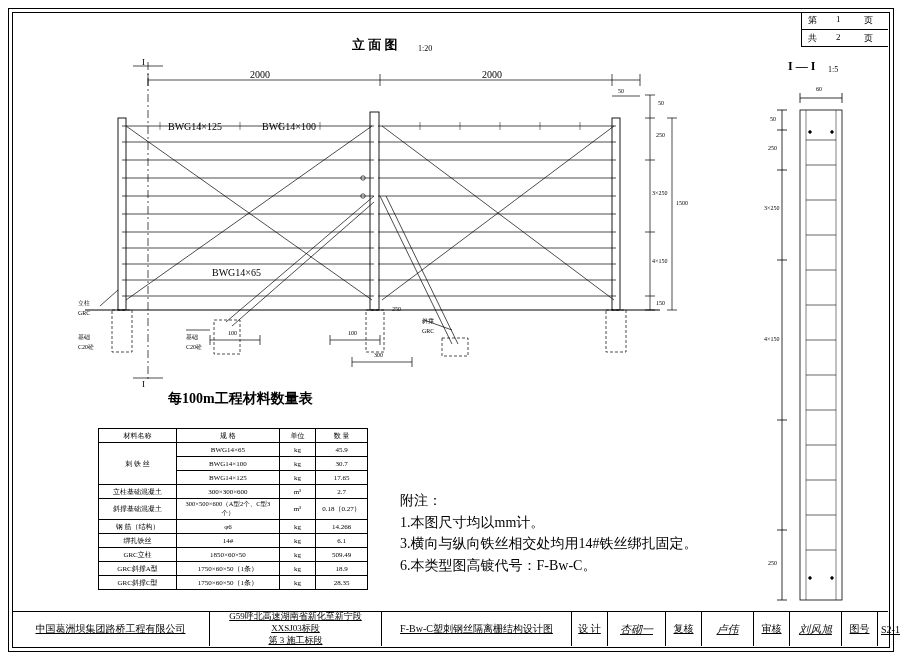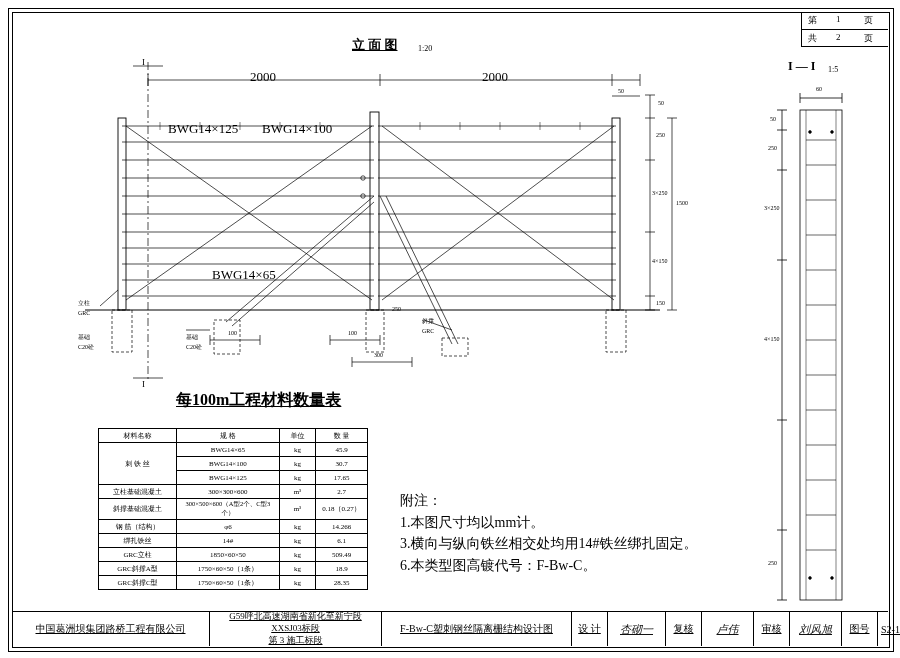--- a/index.html
+++ b/index.html
@@ -2,22 +2,22 @@
 <html><head>
 <meta charset="utf-8">
 <style>
   html,body{margin:0;padding:0;background:#fff;}
   body{width:900px;height:658px;font-family:"Liberation Serif",serif;color:#000;}
   #sheet{position:relative;width:900px;height:658px;overflow:hidden;background:#fff;}
   .frame{position:absolute;left:8px;top:8px;width:884px;height:642px;border:1.4px solid #000;}
   .frame2{position:absolute;left:12px;top:12px;width:876px;height:634px;border:0.8px solid #000;}
   .txt{position:absolute;white-space:nowrap;font-size:9px;line-height:1;}
   .ttl{font-weight:bold;}
-  .u{text-decoration:underline;}
-  .sm{font-size:13px;}
+  .u{}
+  .sm{font-size:10px;}
   .xs{font-size:6px;}
   svg{position:absolute;left:0;top:0;overflow:visible;}
   
   .pgbox{position:absolute;right:12px;top:12px;width:86px;height:34px;border-left:0.8px solid #000;border-bottom:0.8px solid #000;}
   .pgrow{position:relative;height:17px;border-bottom:0.8px solid #000;}
   .pgrow:last-child{border-bottom:none;}
   .pgcell{position:absolute;top:2px;font-size:9px;}
   
   .tb{position:absolute;left:12px;bottom:12px;width:876px;height:34px;border-top:0.8px solid #000;}
   .tbcell{position:absolute;top:0;height:34px;border-right:0.8px solid #000;box-sizing:border-box;display:flex;align-items:center;justify-content:center;text-align:center;font-size:10px;padding:0 3px;text-decoration:underline;}
@@ -237,21 +237,21 @@
       <line x1="777" y1="600" x2="787" y2="600"></line>
     </g>
   </svg>
   <div class="txt xs" style="left:816px;top:86px">60</div>
   <div class="txt xs" style="left:770px;top:116px">50</div>
   <div class="txt xs" style="left:768px;top:145px">250</div>
   <div class="txt xs" style="left:764px;top:205px">3×250</div>
   <div class="txt xs" style="left:764px;top:336px">4×150</div>
   <div class="txt xs" style="left:768px;top:560px">250</div>
 
-  <div class="txt ttl u" style="left:176px;top:392px;font-size:16px">每100m工程材料数量表</div>
+  <div class="txt ttl u" style="left:168px;top:392px;font-size:14px">每100m工程材料数量表</div>
 
   <table class="mt" style="left:98px;top:428px;width:270px">
     <tbody>
         <tr>
       <td style="width:86px">材料名称</td>
       <td style="width:110px">规  格</td>
       <td style="width:30px">单位</td>
       <td style="width:44px">数  量</td>
     </tr>
     <tr>

